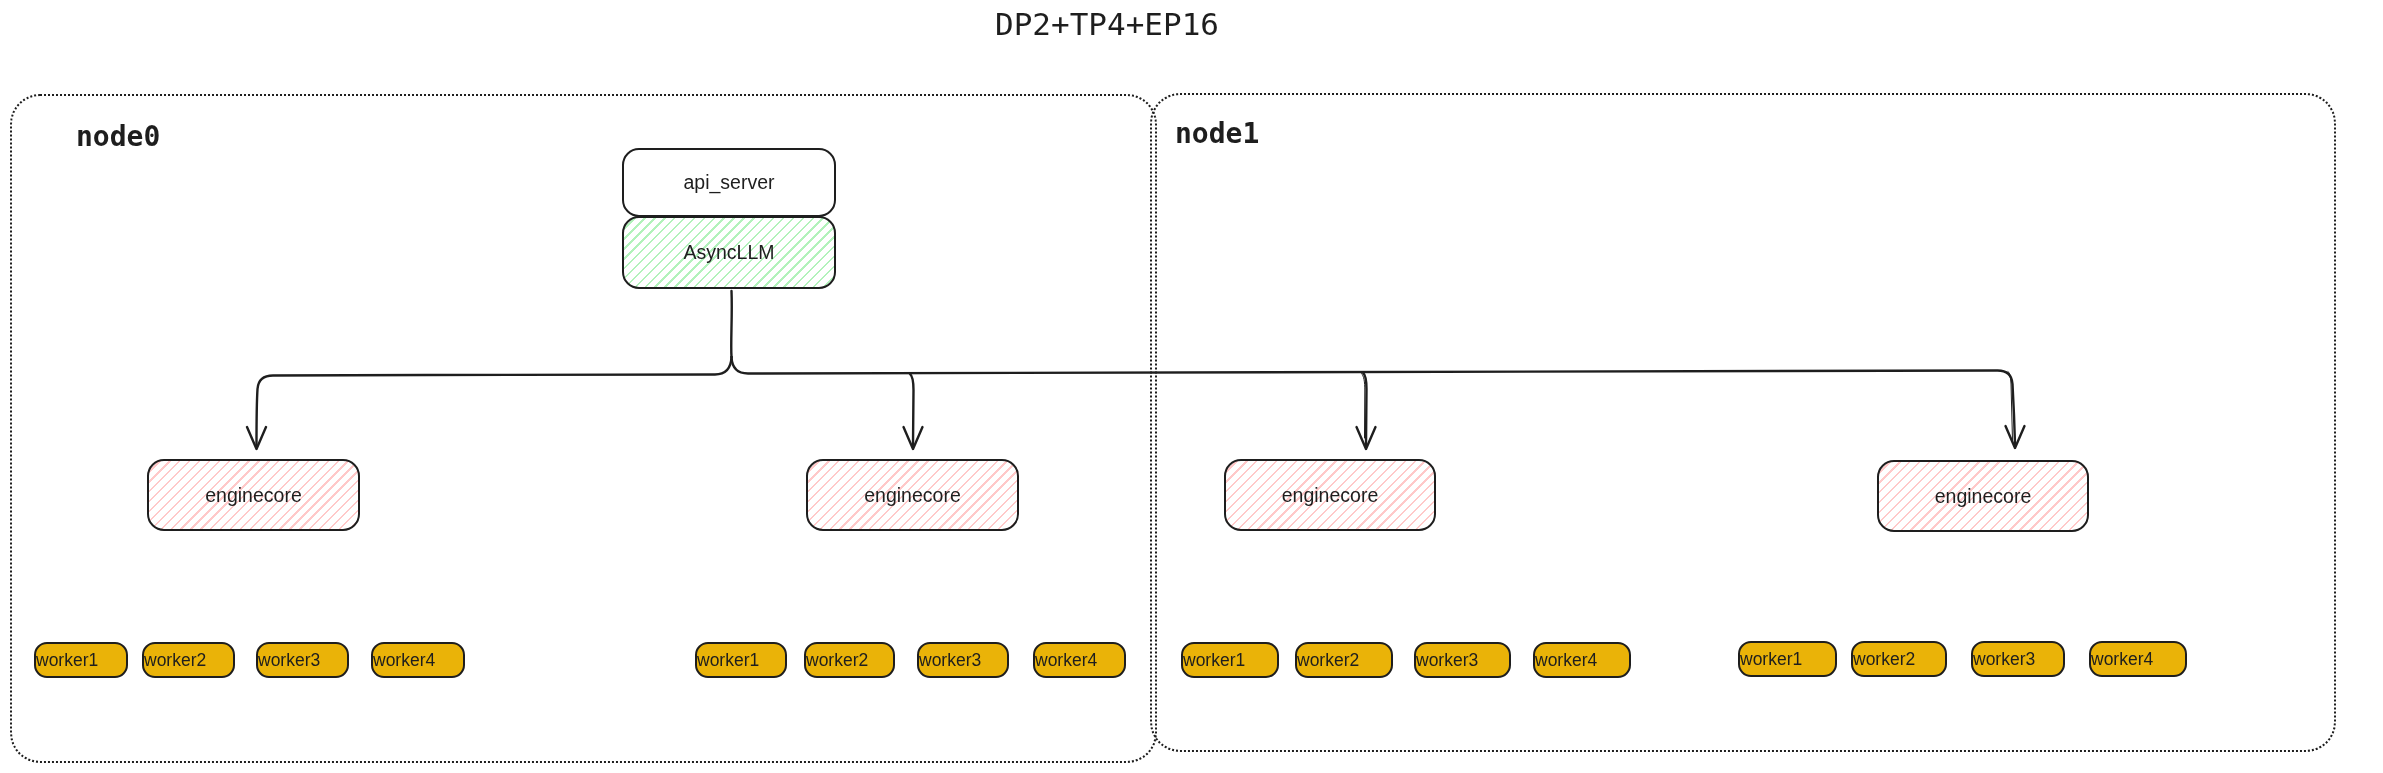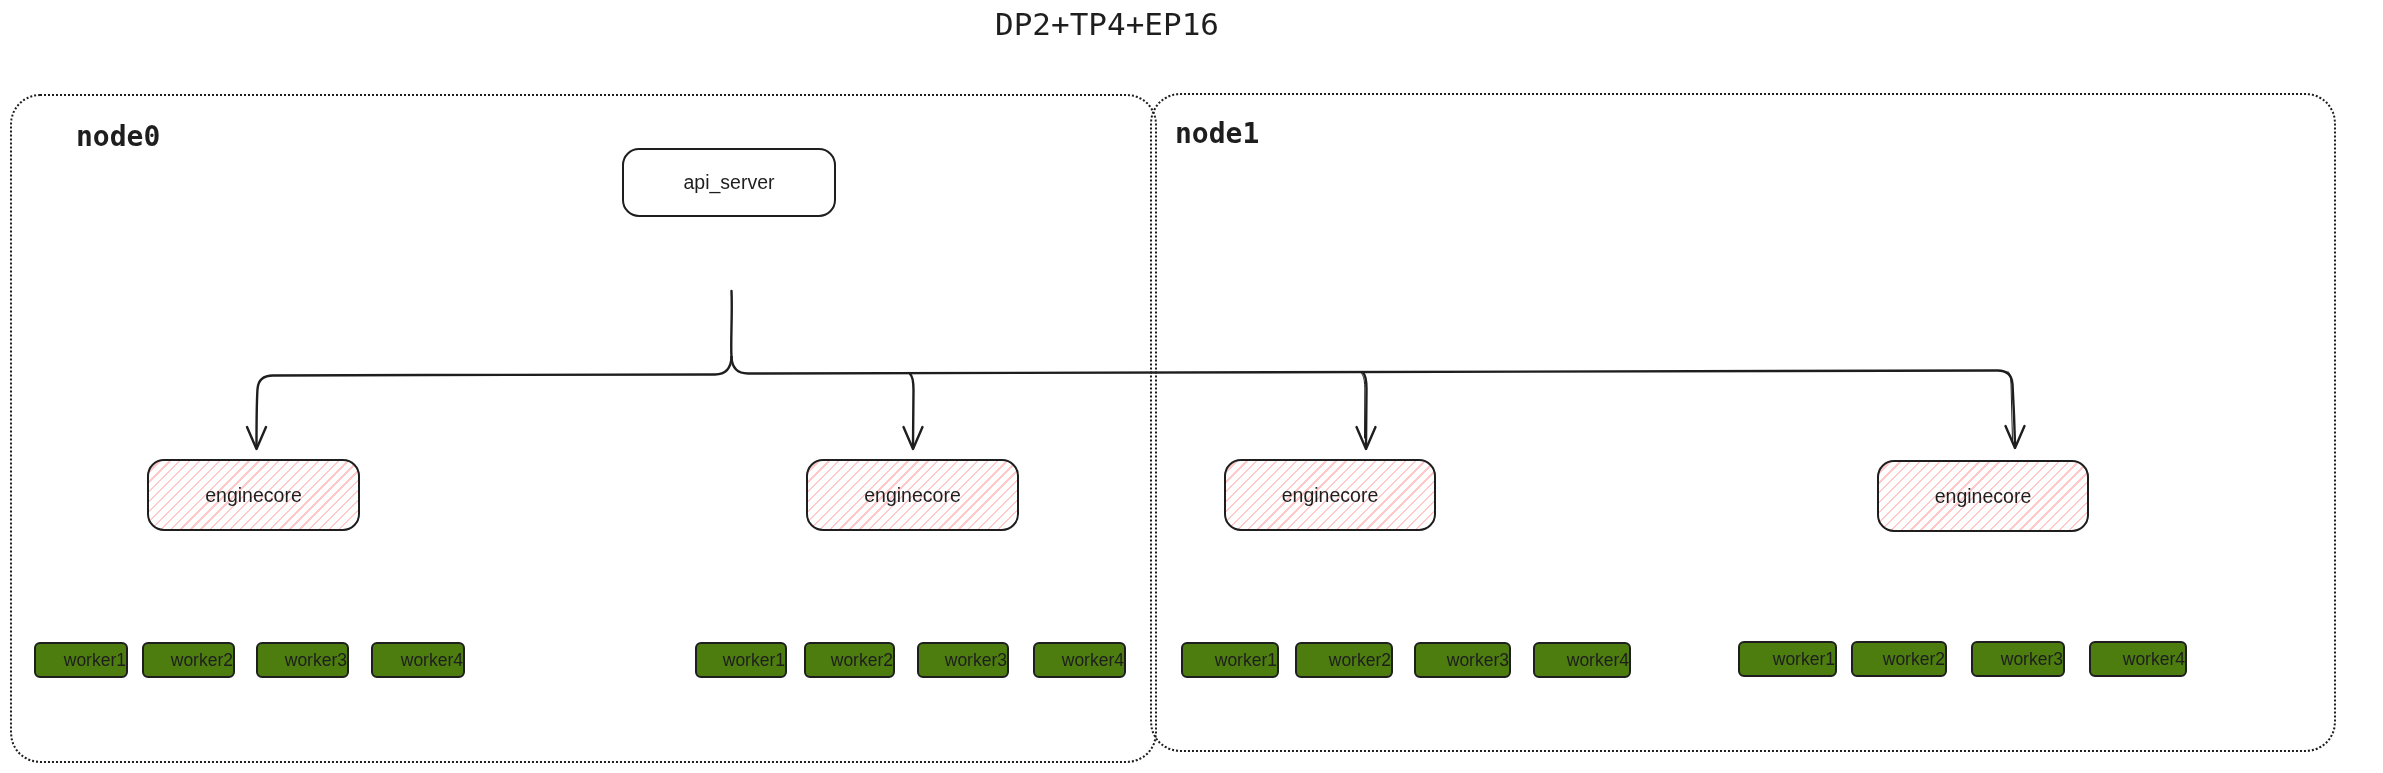--- a/index.html
+++ b/index.html
@@ -28,43 +28,46 @@
   }
   .hatch-green {
     background-image: repeating-linear-gradient(135deg,
       #b2f2bb 0px, #b2f2bb 1.7px, transparent 1.7px, transparent 7px);
   }
   .hatch-red {
     background-image: repeating-linear-gradient(135deg,
       #ffc9c9 0px, #ffc9c9 1.6px, transparent 1.6px, transparent 7px);
   }
   .worker {
-    position:absolute; border:2px solid #1e1e1e; border-radius:6px;
-    height:36px; display:flex; align-items:center; justify-content:flex-end;
-    font-size:17.5px; background:#4d7c0f; box-sizing:border-box;
+    position:absolute; border:2px solid #1e1e1e; border-radius:13px;
+    height:36px; display:flex; align-items:center; justify-content:flex-start;
+    font-size:17.5px; background:#eab308; box-sizing:border-box;
     white-space:nowrap;
   }
   svg.arrows {
     position:absolute; left:0; top:0; pointer-events:none; z-index:5;
   }
 </style>
 </head>
 <body>
 
 <div class="canvas">
 
   <div class="title">DP2+TP4+EP16</div>
 
   <div class="node" style="left:10px; top:94px; width:1147px; height:669px;">
     <div class="node-label" style="left:20px; top:24px;margin-left:44px;">node0</div>
 
     <div class="box" style="left:610px; top:52px; width:214px; height:69px;">
       <span>api_server</span>
     </div>
 
+    <div class="box hatch-green" style="left:610px; top:120px; width:214px; height:73px;">
+      <span>AsyncLLM</span>
+    </div>
 
     <div class="box hatch-red" style="left:135px; top:363px; width:213px; height:72px;">
       <span>enginecore</span>
     </div>
     <div class="box hatch-red" style="left:794px; top:363px; width:213px; height:72px;">
       <span>enginecore</span>
     </div>
 
     <div class="worker" style="left:22px;  top:546px; width:94px;">
       <span>worker1</span>

